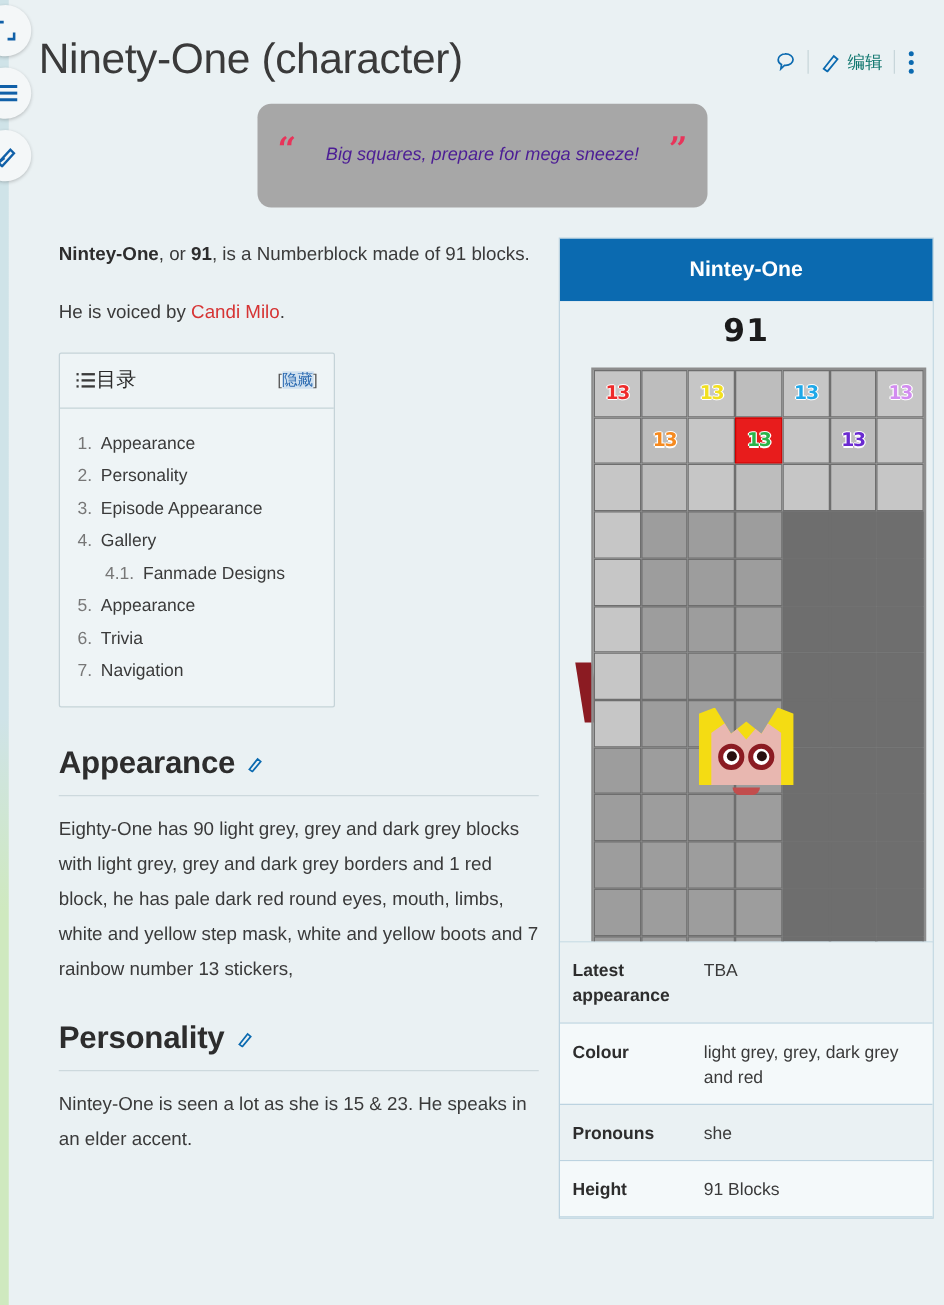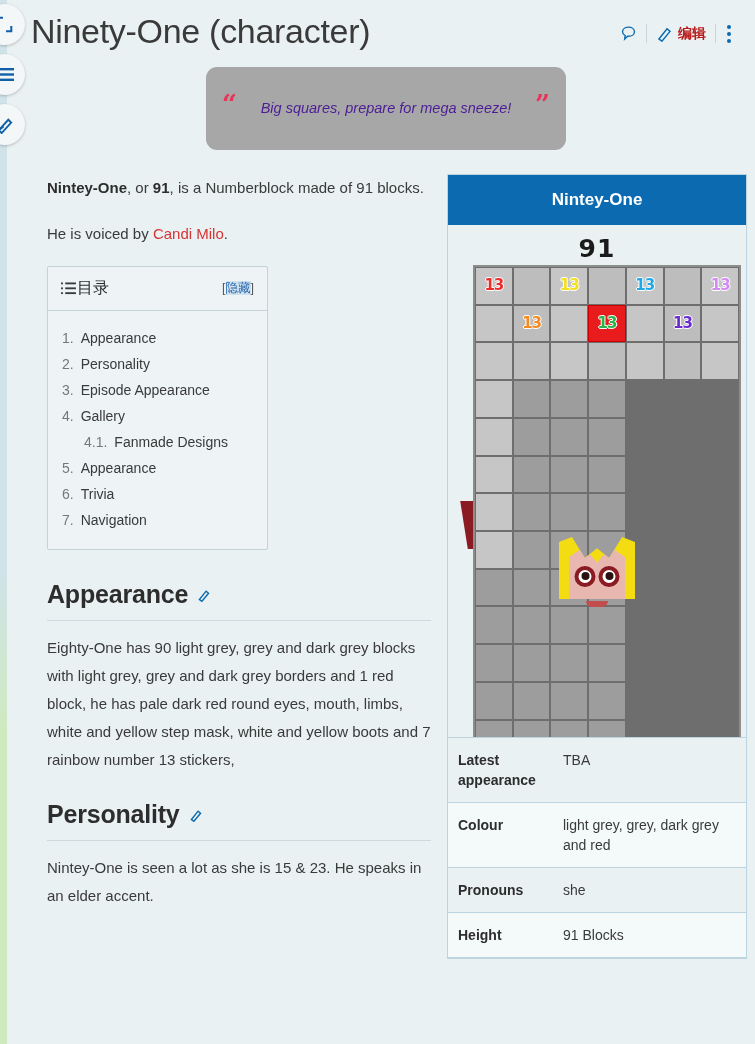--- a/index.html
+++ b/index.html
@@ -47,21 +47,21 @@
     cursor: pointer;
   }
   .rail-btn svg { display: block; }
 
   
   .page {
     position: absolute;
     left: 7px; top: 0;
     width: 748px; height: 1044px;
     background: #eaf1f3;
-    padding: 0 14px 0 24px;
+    padding: 16px 14px 0 24px;
   }
 
   
   .page-header {
     display: flex;
     align-items: flex-start;
     justify-content: space-between;
     padding-top: 8px;
   }
   .page-title {
@@ -81,22 +81,22 @@
   .hdr-btn {
     display: flex;
     align-items: center;
     gap: 5px;
     padding: 0 9px;
     color: #0b6ab0;
     cursor: pointer;
   }
   .hdr-btn-label {
     font-size: 14px;
-    font-weight: 700;
-    color: #b91c1c;
+    font-weight: 400;
+    color: #0f766e;
   }
   .hdr-sep {
     width: 1px; height: 19px;
     background: #c8d6da;
   }
   .dots {
     display: flex;
     flex-direction: column;
     gap: 3px;
     padding: 0 10px 0 11px;
@@ -259,21 +259,21 @@
     font-size: 25px;
     font-weight: 700;
     color: #1b1b1b;
     letter-spacing: 1px;
     height: 32px;
     line-height: 32px;
   }
   .block-fig {
     position: relative;
     width: 248px;
-    margin: 0 auto;
+    margin: 13px auto;
   }
   .grid {
     display: grid;
     grid-template-columns: repeat(7, 1fr);
     width: 268px;
     border: 2px solid #8d8d8d;
     position: relative;
     z-index: 1;
   }
   .cell {

